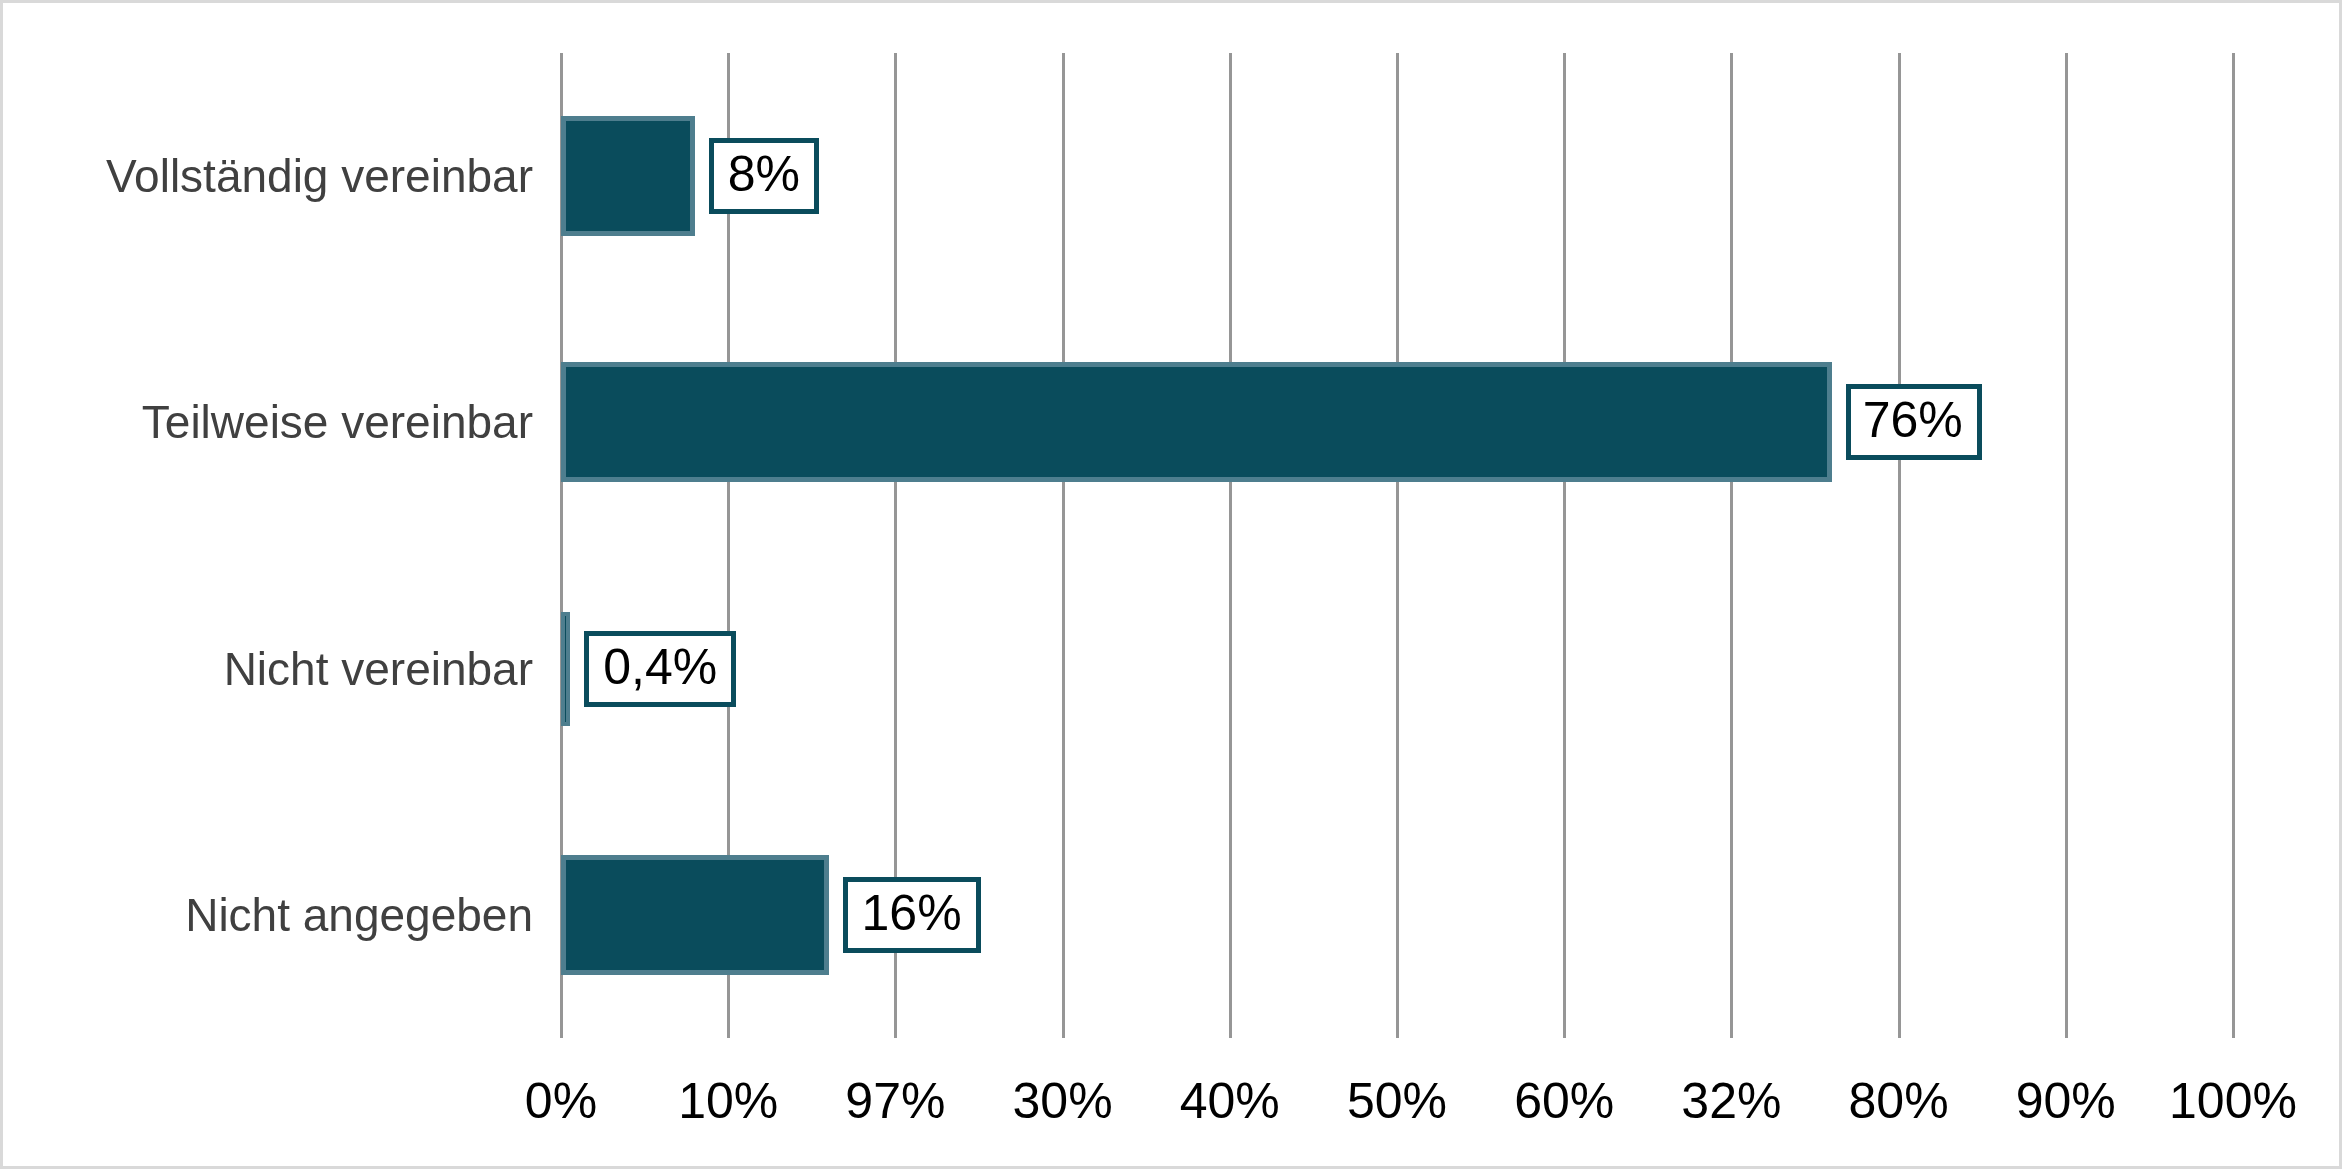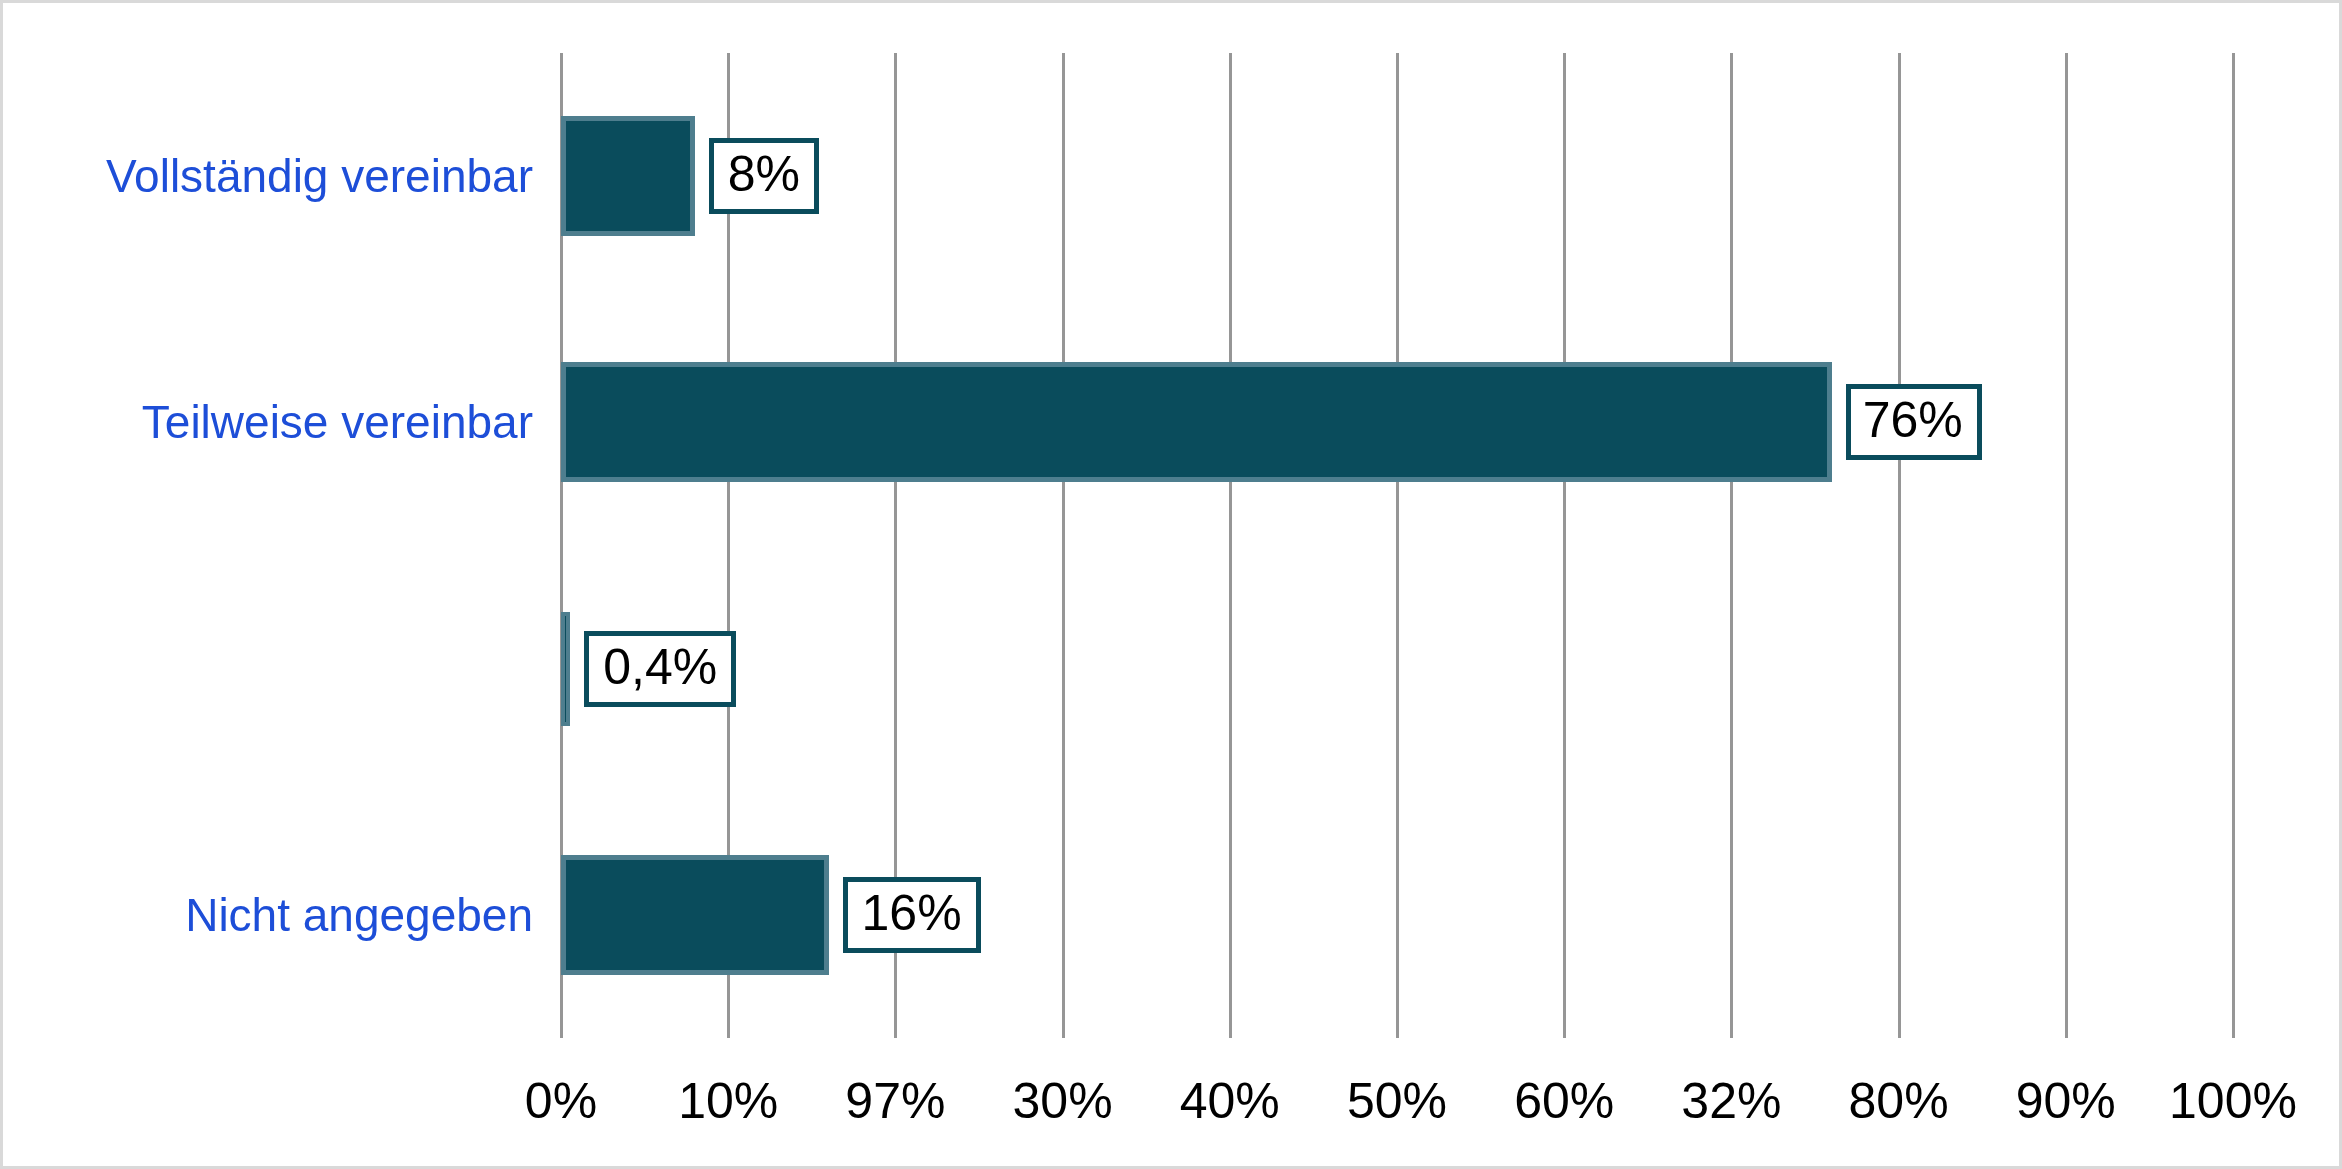--- a/index.html
+++ b/index.html
@@ -45,21 +45,21 @@
   }
 
   .cat-label {
     position: absolute;
     right: 100%;
     top: 50%;
     transform: translateY(-50%);
     margin-right: 28px;
     white-space: nowrap;
     font-size: 46px;
-    color: #1d4ed8;
+    color: #404040;
     line-height: 1;
   }
 
   .bar {
     position: absolute;
     top: 50%;
     left: 0;
     transform: translateY(-50%);
     height: 120px;
     background: #0a4c5c;
@@ -129,20 +129,21 @@
       <div class="value-box" style="left: 8%;">8%</div>
     </div>
 
     <div class="row" style="top:246.25px">
       <div class="cat-label">Teilweise vereinbar</div>
       <div class="bar" style="width: 76%;"></div>
       <div class="value-box" style="left: 76%; padding-left: 12px;">76%</div>
     </div>
 
     <div class="row" style="top:492.5px">
+      <div class="cat-label">Nicht vereinbar</div>
       <div class="bar thin" style="width: 0.55%;"></div>
       <div class="value-box" style="left: 0.55%;">0,4%</div>
     </div>
 
     <div class="row" style="top:738.75px">
       <div class="cat-label">Nicht angegeben</div>
       <div class="bar" style="width: 16%;"></div>
       <div class="value-box" style="left: 16%;">16%</div>
     </div>
   </div>

